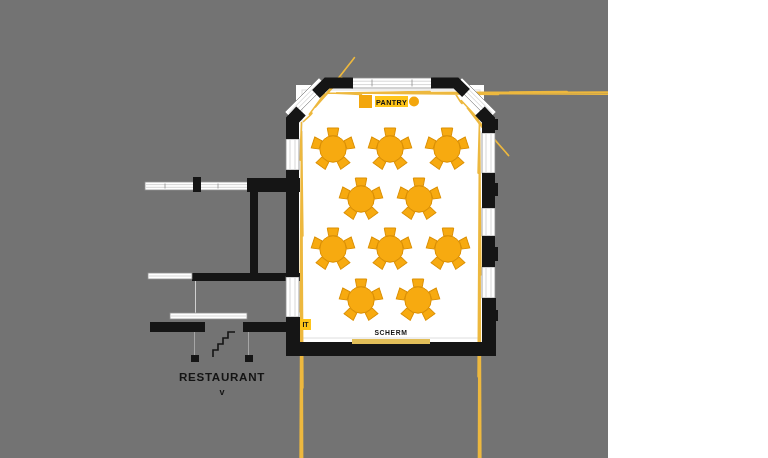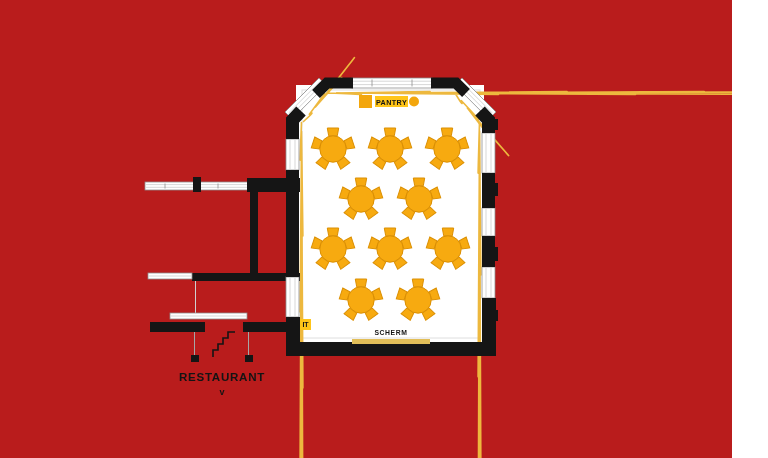--- a/index.html
+++ b/index.html
@@ -1,19 +1,19 @@
 <!DOCTYPE html>
 <html><head>
 <meta charset="utf-8">
 <style>
   html,body{margin:0;padding:0;background:#ffffff;}
   .canvas{
     position:relative;
-    width:732px;height:458px;
-    background:#b91c1c;
+    width:608px;height:458px;
+    background:#737373;
     overflow:hidden;
     font-family:"Liberation Sans",sans-serif;
   }
   svg text{
     font-family:"Liberation Sans","DejaVu Sans",sans-serif;
     font-weight:700;
     fill:#141414;
   }
   .win{fill:#ffffff;stroke:#8f8f8f;stroke-width:0.8;}
   .winline{stroke:#c6c6c6;stroke-width:0.7;}

